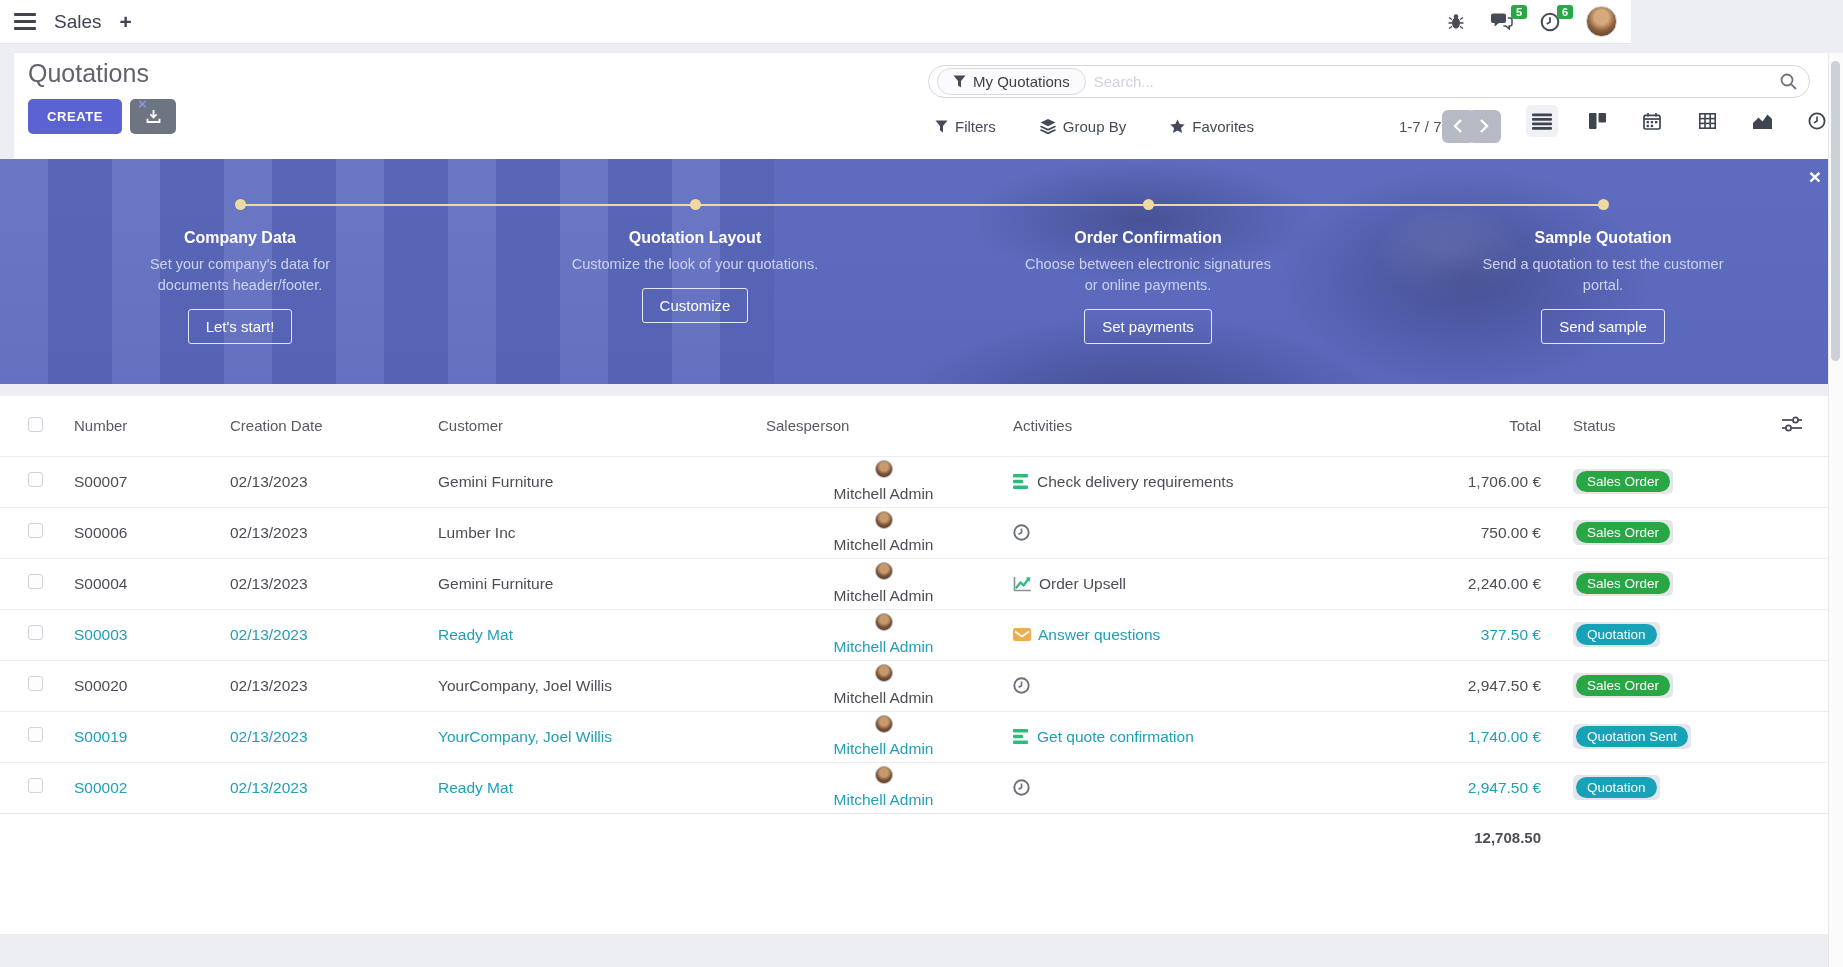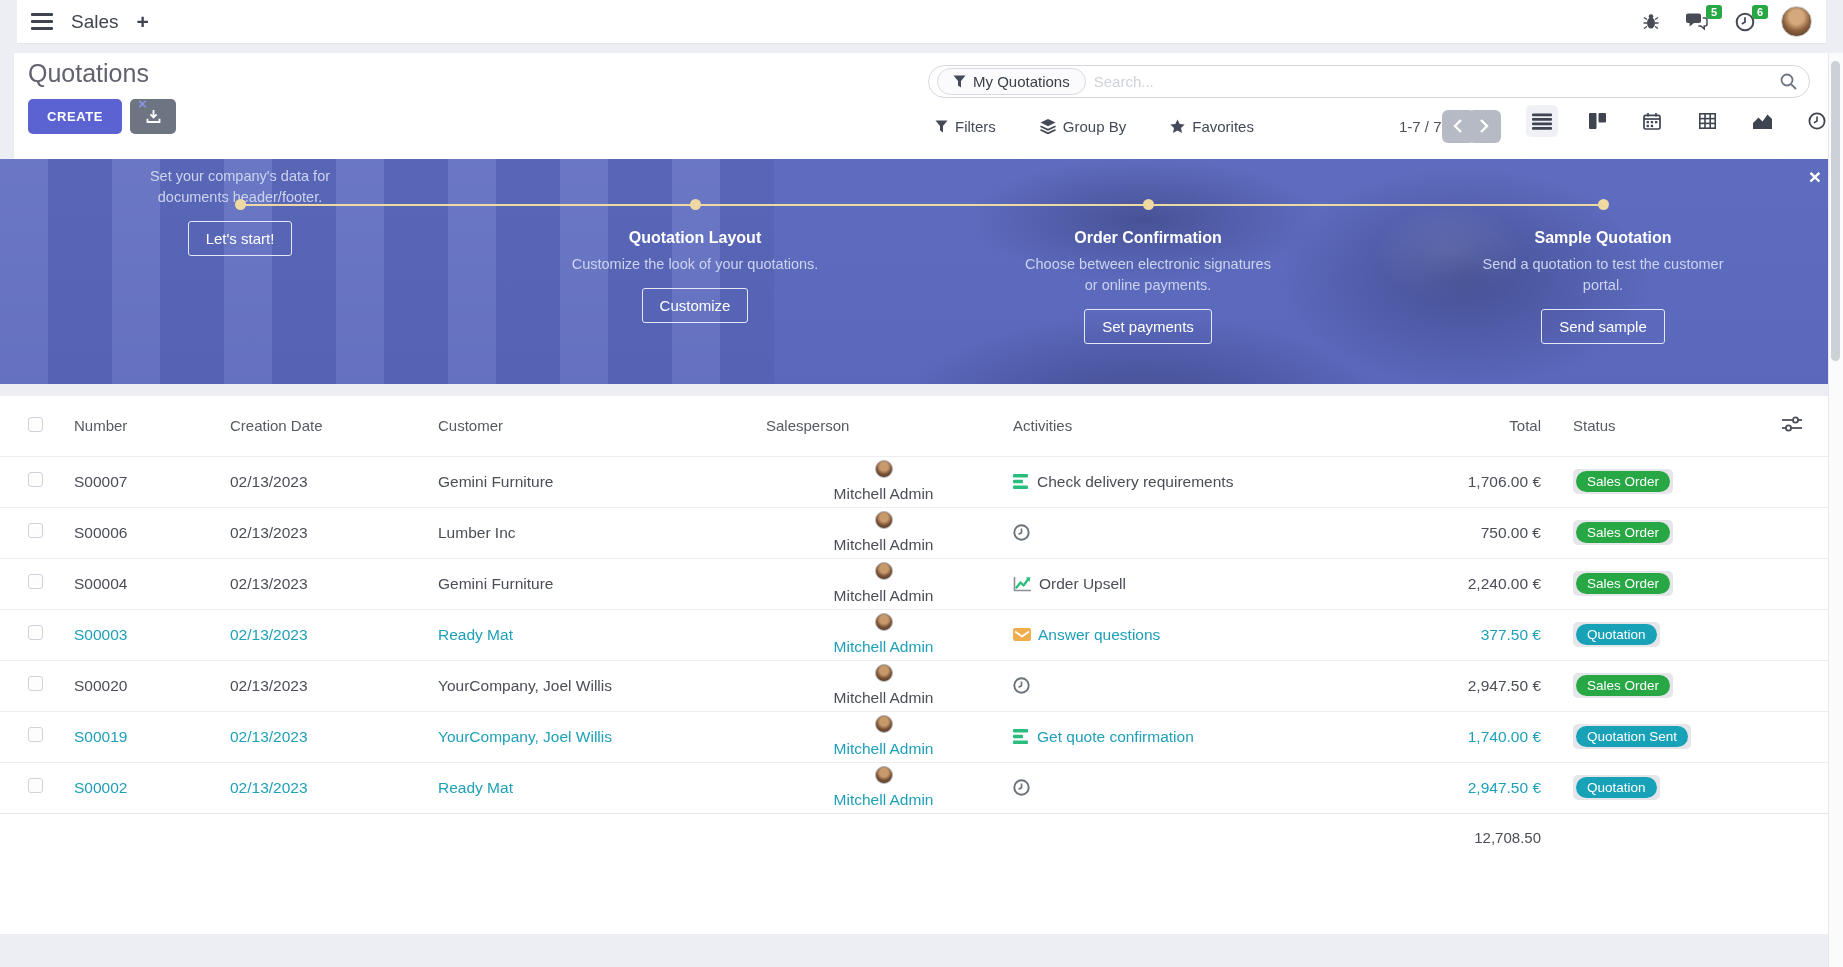--- a/index.html
+++ b/index.html
@@ -1,20 +1,20 @@
 <!DOCTYPE html>
 <html><head>
 <meta charset="utf-8">
 <style>
   * { margin:0; padding:0; box-sizing:border-box; }
   html,body { width:1843px; height:967px; overflow:hidden; }
   body { font-family:"Liberation Sans", sans-serif; background:#eceef3; color:#4b4e57; position:relative; }
 
   
-  .navbar { position:absolute; top:0; left:17px; width:1809px; height:44px; background:#fff; border-bottom:1px solid #e4e6ea; display:flex; align-items:center; justify-content:space-between; padding:0 14px; z-index:40; }
+  .navbar { position:absolute; top:0; left:0; width:1631px; height:44px; background:#fff; border-bottom:1px solid #e4e6ea; display:flex; align-items:center; justify-content:space-between; padding:0 14px; z-index:40; }
   .nav-left { display:flex; align-items:center; gap:18px; }
   .hamburger { width:22px; display:flex; flex-direction:column; gap:4px; cursor:pointer; }
   .hamburger span { height:3px; background:#3e4450; border-radius:1px; }
   .app-name { font-size:19px; color:#3e4450; }
   .nav-plus { font-size:21px; color:#3e4450; font-weight:bold; background:none; border:none; cursor:pointer; line-height:1; }
   .nav-right { display:flex; align-items:center; gap:26px; }
   .systray-item { position:relative; display:flex; align-items:center; cursor:pointer; }
   .count-badge { position:absolute; top:-7px; right:-13px; background:#28a745; color:#fff; font-size:11px; padding:1px 5px; border-radius:3px; font-weight:bold; }
   .top-avatar { width:31px; height:31px; border-radius:50%; background:radial-gradient(circle at 50% 35%, #d5a97c 0 30%, #8a5e3c 58%, #4e3523 100%); border:1px solid #c9cbd2; }
 
@@ -65,21 +65,21 @@
   .table-wrap { position:absolute; top:396px; left:0; width:1828px; bottom:33px; background:#fff; z-index:6; }
   table { border-collapse:collapse; table-layout:fixed; width:1828px; }
   col.c-check{width:62px;} col.c-number{width:156px;} col.c-date{width:208px;} col.c-cust{width:328px;}
   col.c-sales{width:247px;} col.c-act{width:319px;} col.c-total{width:225px;} col.c-status{width:200px;} col.c-opt{width:83px;}
   thead th { height:60px; font-weight:400; font-size:15px; color:#565a63; text-align:left; padding-left:12px; vertical-align:middle; }
   tbody td { height:51px; font-size:15.5px; color:#4b4e57; padding-left:12px; vertical-align:middle; border-top:1px solid #ebedf0; }
   th.col-check, td.col-check { padding-left:28px; }
   th.col-total, td.col-total { text-align:right; padding-right:4px; }
   th.col-status, td.col-status { padding-left:28px; }
   th.col-opt { text-align:right; padding-right:26px; }
-  tfoot td { height:48px; border-top:1px solid #e3e5e9; font-size:15px; font-weight:normal; color:#4b4e57; vertical-align:middle; }
+  tfoot td { height:48px; border-top:1px solid #e3e5e9; font-size:15px; font-weight:bold; color:#4b4e57; vertical-align:middle; }
   .checkbox { width:15px; height:15px; border:1px solid #cfd3da; border-radius:3px; background:#fdfdfe; display:inline-block; cursor:pointer; }
   .sp-cell { display:flex; align-items:center; gap:7px;flex-direction:column; }
   .sp-avatar { width:18px; height:18px; border-radius:50%; flex:none; background:radial-gradient(circle at 50% 35%, #c79a6b 0 32%, #7a5236 58%, #44301f 100%); border:1px solid #b9bcc4; }
   .act-cell { display:flex; align-items:center; gap:7px; }
   .act-icon { display:flex; align-items:center; }
   .badge-wrap { display:inline-block; background:#e5e6e9; border-radius:5px; padding:2px 3px; }
   .pill { display:inline-block; color:#fff; font-size:13.5px; padding:3px 11px; border-radius:20px; white-space:nowrap; }
   .pill-green { background:#28a745; }
   .pill-teal { background:#18a2b8; }
   tr.teal td, tr.teal .act-label { color:#1fa0b8; }
@@ -266,20 +266,21 @@
 
 <section class="banner">
   <div class="blinds"></div>
   <div class="man"></div>
   <div class="woman"></div>
   <div class="tint"></div>
   <div class="steps-line"></div>
 
   <div class="step" style="left:80px">
     <span class="dot"></span>
+    <div class="step-title">Company Data</div>
     <div class="step-desc">Set your company's data for documents header/footer.</div>
     <button class="step-btn">Let's start!</button>
   </div>
   <div class="step" style="left:535px">
     <span class="dot"></span>
     <div class="step-title">Quotation Layout</div>
     <div class="step-desc">Customize the look of your quotations.</div>
     <button class="step-btn">Customize</button>
   </div>
   <div class="step" style="left:988px">

